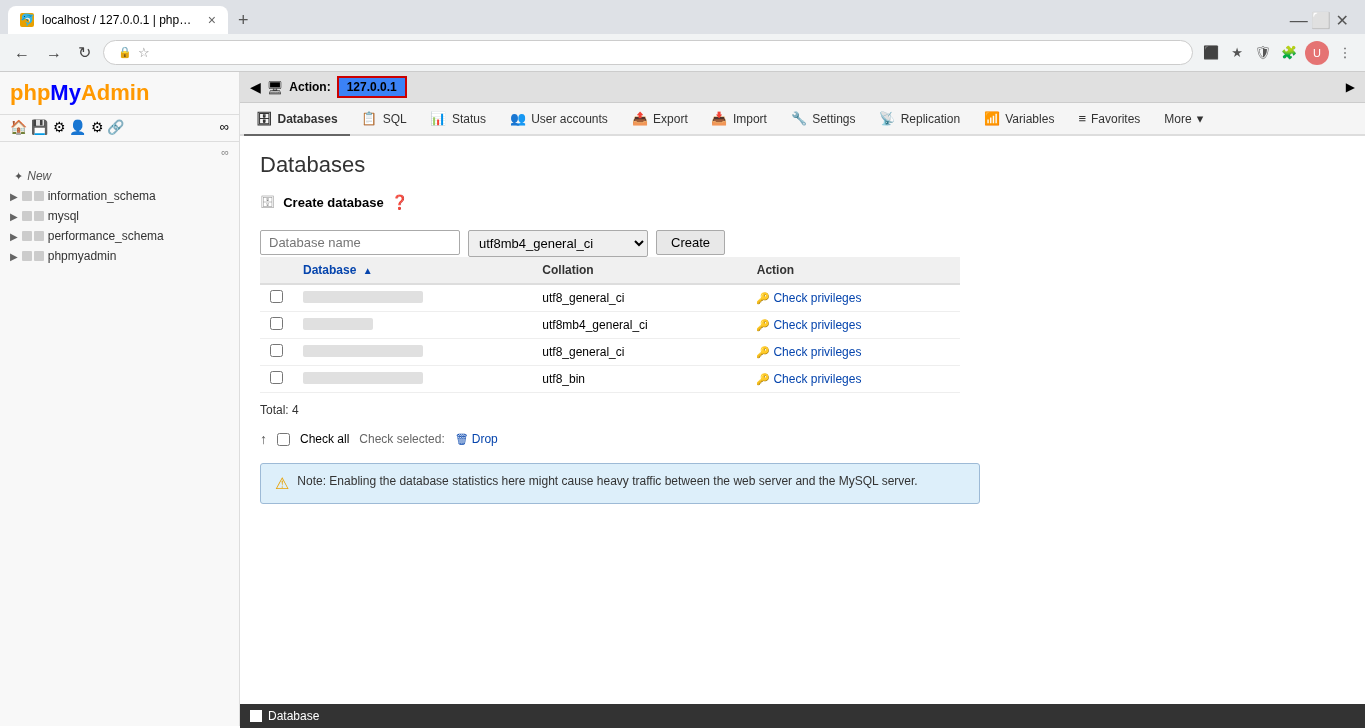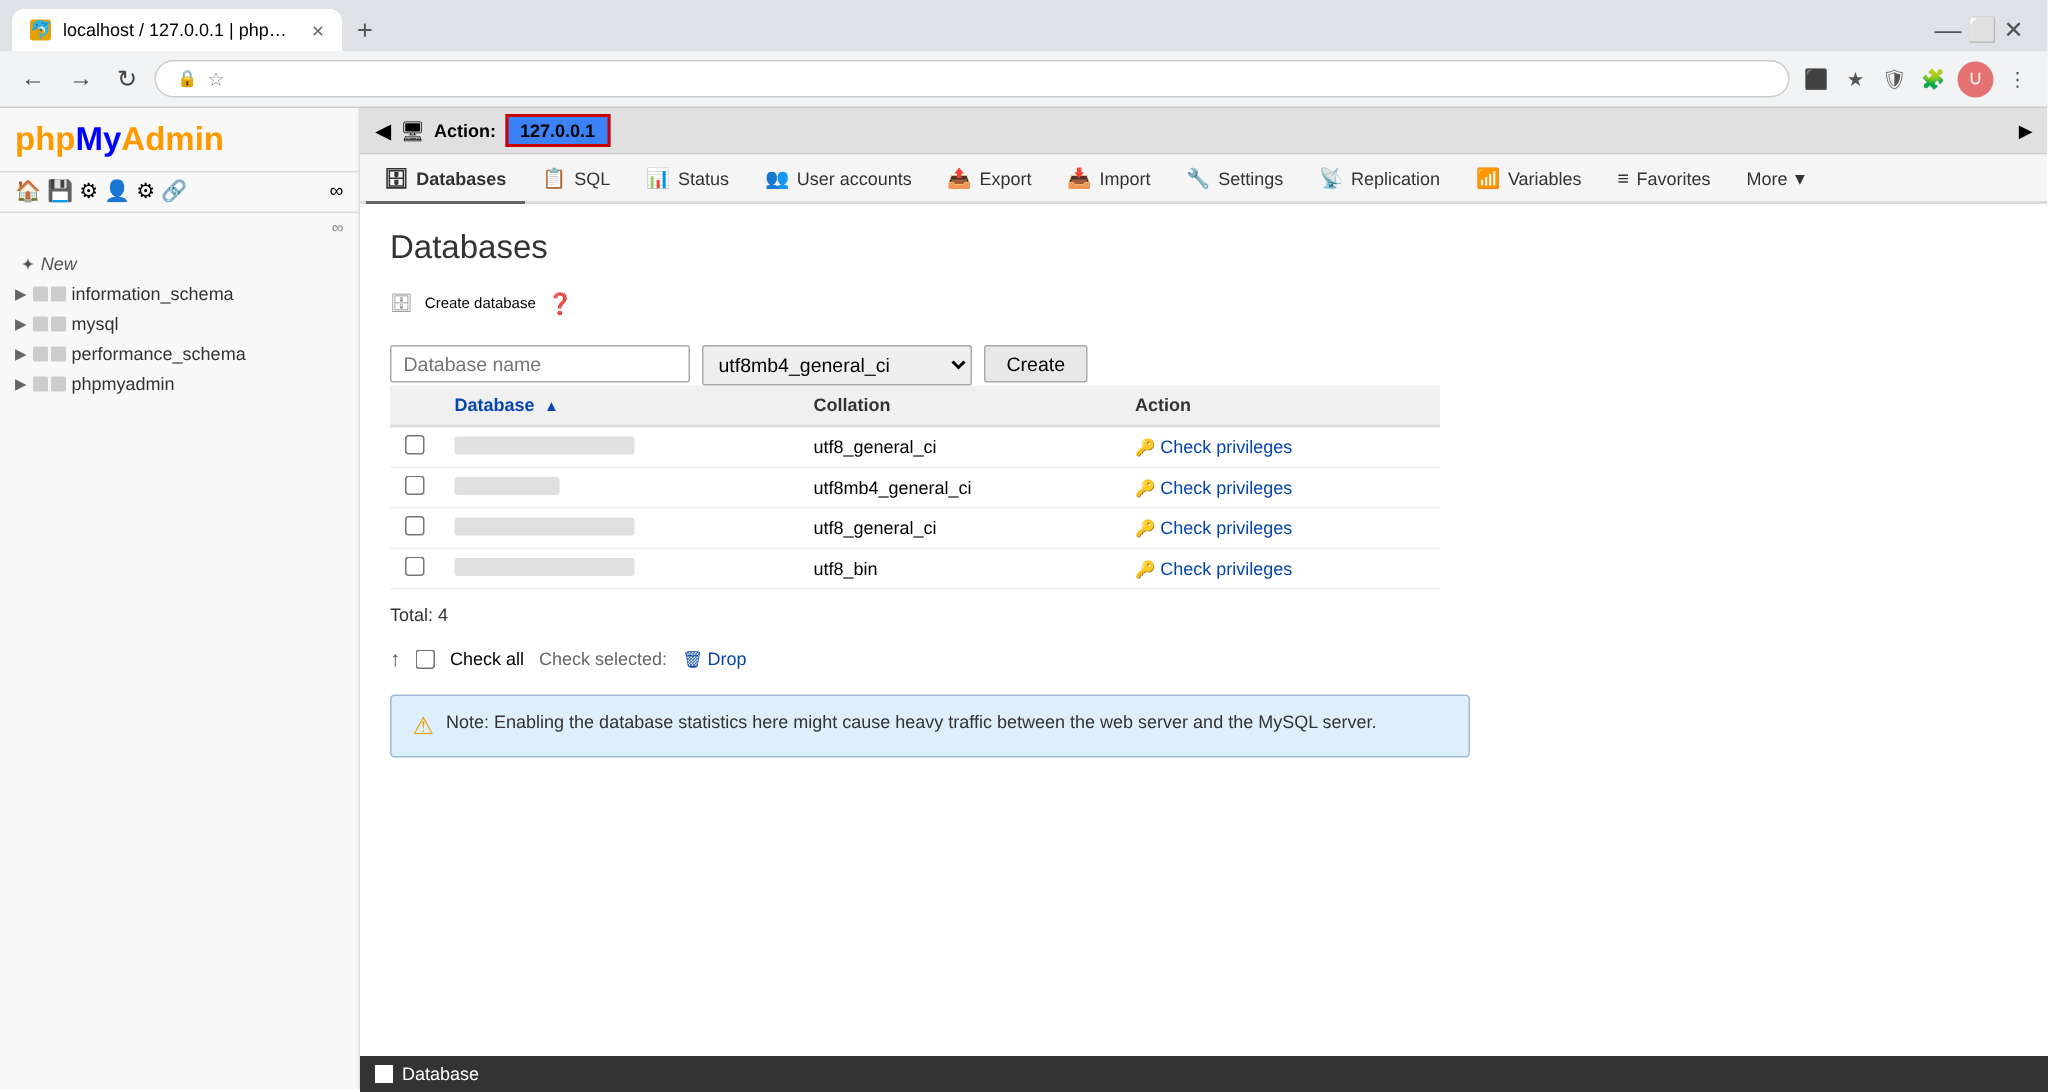--- a/index.html
+++ b/index.html
@@ -251,21 +251,21 @@
         <span class="tab-icon">▾</span>
       </div>
     </div>
 
     <div class="content-area">
       <h1 class="page-title">Databases</h1>
 
       <div>
         <div class="create-db-section">
           <span style="font-size:12px;color:#888;">🗄</span>
-          <label style="font-weight:normal;font-size:10px;">Create database</label>
+          <label style="font-weight:bold;font-size:13px;">Create database</label>
           <span class="help-icon">❓</span>
         </div>
         <div class="create-db-row">
           <input type="text" class="db-name-input" placeholder="Database name" style="">
           <select class="collation-select">
             <option>utf8mb4_general_ci</option>
           </select>
           <button class="create-btn">Create</button>
         </div>
       </div>

